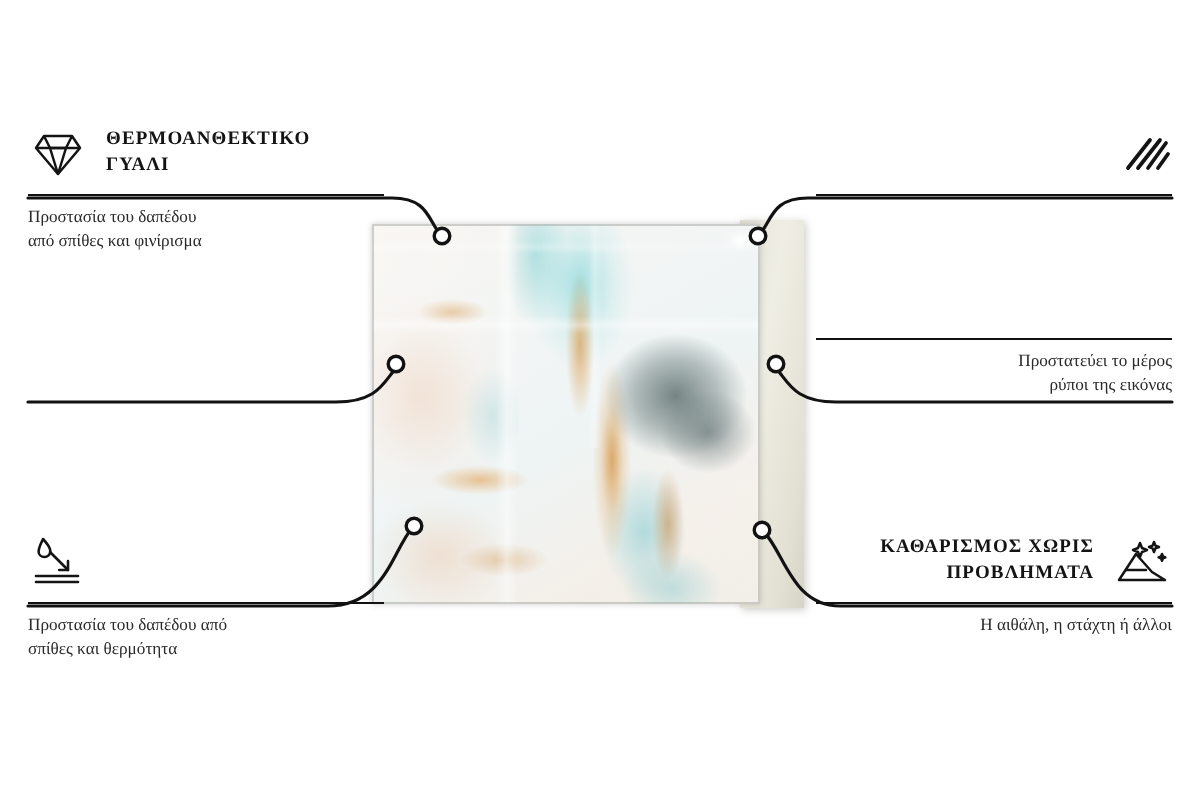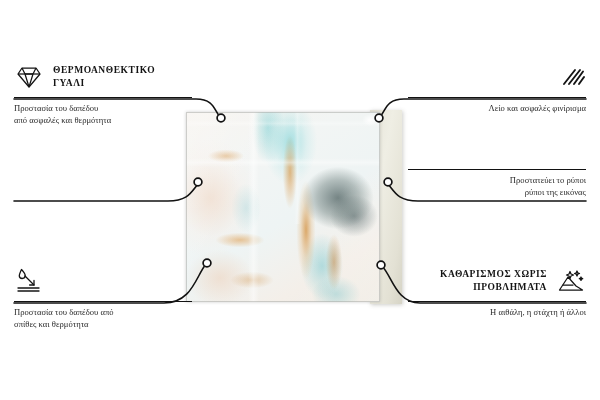--- a/index.html
+++ b/index.html
@@ -160,21 +160,21 @@
         </svg>
       </span>
       <span class="title">
         <span>ΘΕΡΜΟΑΝΘΕΚΤΙΚΟ</span><br>
         <span>ΓΥΑΛΙ</span>
       </span>
     </div>
     <div class="rule"></div>
     <div class="desc">
       <span>Προστασία του δαπέδου</span><br>
-      <span>από ασφαλές και θερμότητα</span>
+      <span>από σπίθες και φινίρισμα</span>
     </div>
   </div>
 
 
   <div class="feat left" style="top:266px;">
     <div class="head">
       <span class="ico">
         <svg viewBox="0 0 30 30">
           <g fill="none" stroke="#141414" stroke-width="1.3" stroke-linecap="round" stroke-linejoin="round">
             <path d="M7.5 3.5 C10 6.2 11.2 8 11.2 9.6 C11.2 11.3 9.8 12.5 8.2 12.5 C6.6 12.5 5.3 11.3 5.3 9.7 C5.3 8.2 6 6.6 7.5 3.5 Z"></path>
@@ -200,29 +200,26 @@
           <g stroke="#141414" stroke-width="1.9" stroke-linecap="round">
             <path d="M8 22 L19 8"></path>
             <path d="M13 22 L24 8"></path>
             <path d="M18 22 L27 9.5"></path>
             <path d="M23 22 L28 15"></path>
           </g>
         </svg>
       </span>
     </div>
     <div class="rule"></div>
-    <div class="desc">
-      <span>Λείο και ασφαλές φινίρισμα</span>
-    </div>
   </div>
 
   <div class="feat right" style="top:164px;">
     <div class="rule"></div>
     <div class="desc">
-      <span>Προστατεύει το ρύποι</span><br>
+      <span>Προστατεύει το μέρος</span><br>
       <span>ρύποι της εικόνας</span>
     </div>
   </div>
 
   <div class="feat right" style="top:266px;">
     <div class="head">
       <span class="ico">
         <svg viewBox="0 0 30 30">
           <g fill="none" stroke="#141414" stroke-width="1.25" stroke-linecap="round" stroke-linejoin="round">
             <path d="M3.5 24 L12 11 L20 20 L26.5 24 Z"></path>

